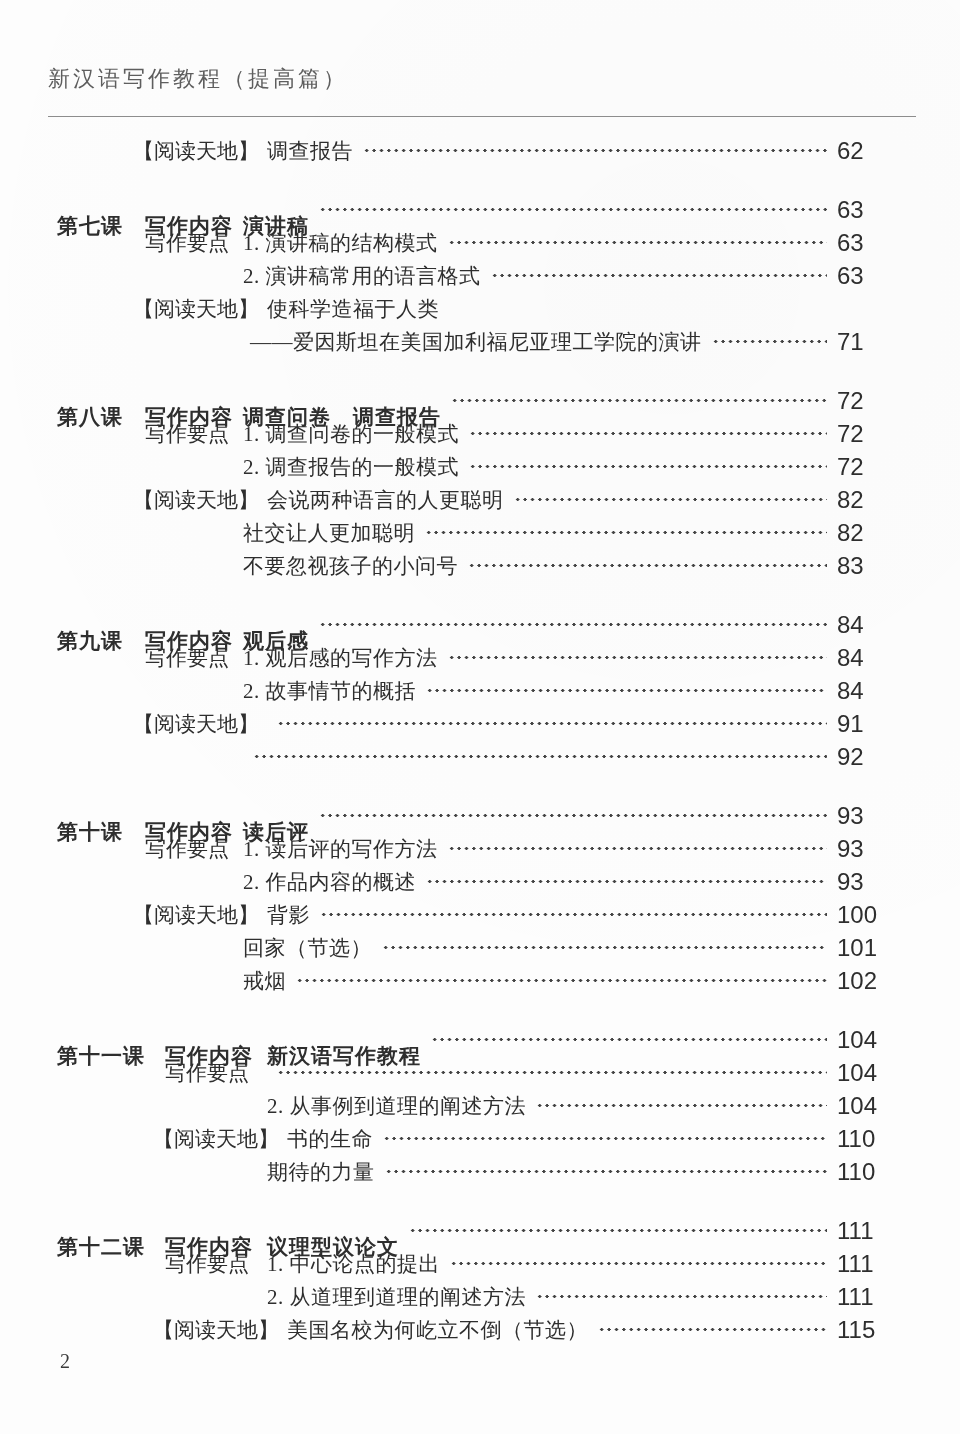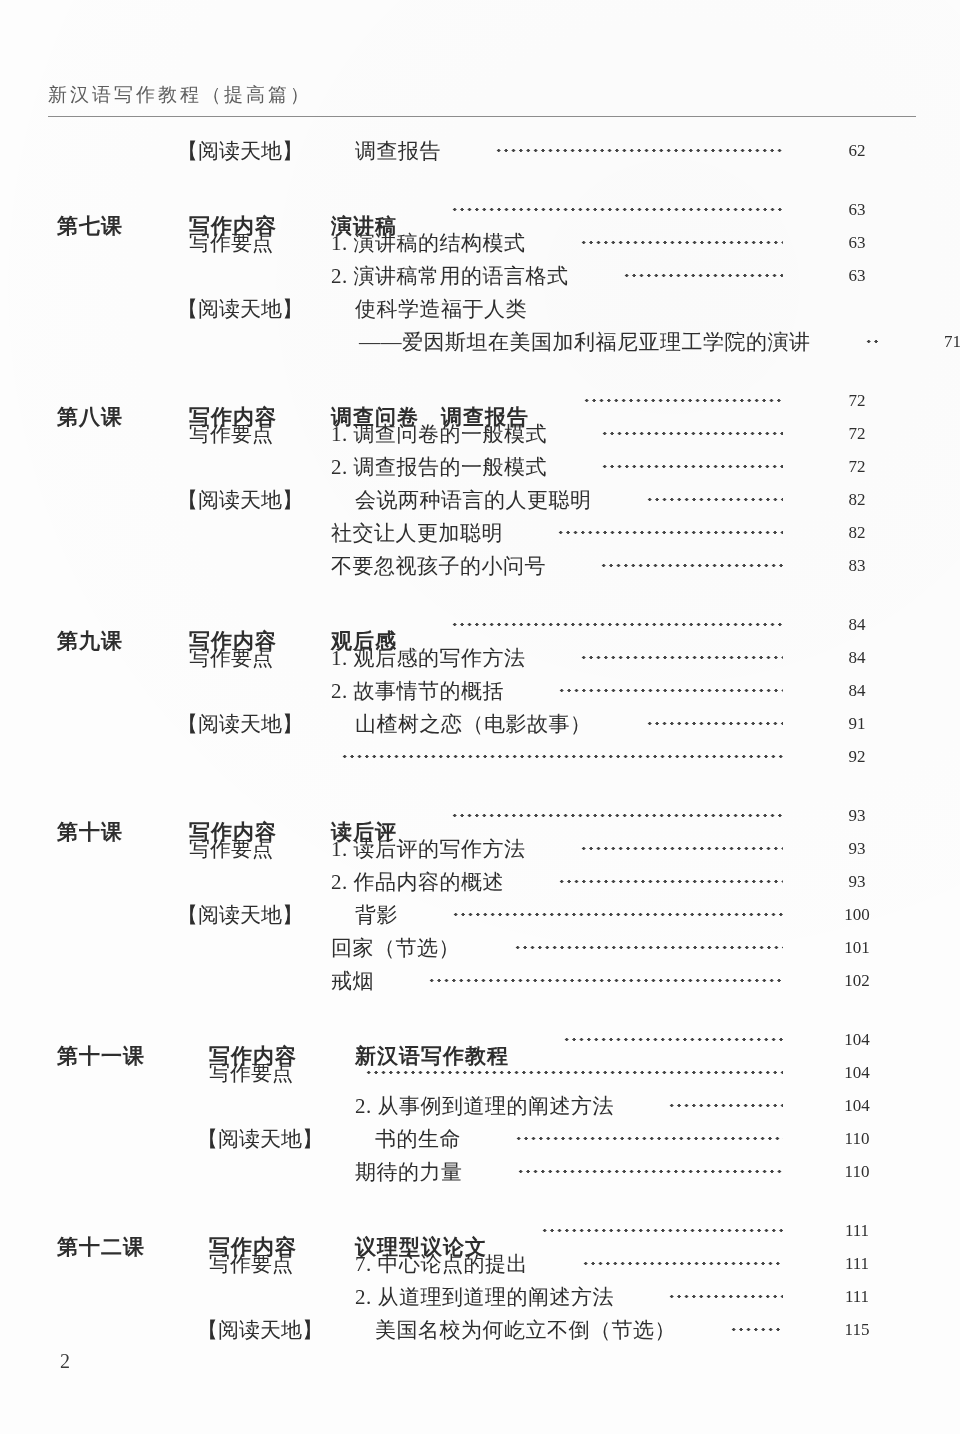--- a/index.html
+++ b/index.html
@@ -12,73 +12,72 @@
     overflow:hidden;
   }
   .paper {
     position:absolute; inset:0;
     background:
       radial-gradient(circle at 70% 20%, rgba(0,0,0,0.012), transparent 60%),
       #fdfdfd;
   }
   
   .book-title {
-    position:absolute; left:48px; top:82px;
-    font-size:19px; letter-spacing:3px;
+    position:absolute; left:48px; top:64px;
+    font-size:22px; letter-spacing:3px;
     color:#5e5e5e;
     font-family:"Liberation Serif", serif;
   }
   .header-rule {
     position:absolute; left:48px; right:44px; top:116px;
     border-top:1.5px solid #8d8d8d;
     height:0;
   }
   
   #toc-root {
     position:absolute; left:57px; top:134px; width:820px;
   }
   .section { }
   .section + .section { margin-top:26px; }
   .row {
     display:flex; align-items:center;
     height:33px;
     font-size:21px;
     white-space:nowrap;
-    gap:44px;
   }
   .row.bold .colA, .row.bold .colB, .row.bold .title {
     font-weight:700;
     font-family:Liberation Serif, serif;
     letter-spacing:1px;
     margin-top:32px;
   }
   .colA { flex:none; width:88px; }
   .colB { flex:none; width:98px; }
   .wide .colA { width:108px; }
   .wide .colB { width:102px; }
   .bracket { flex:none; margin-left:-12px; margin-right:8px; }
   .title { flex:none; letter-spacing:0.5px; }
-  .title.deep { margin-left:28px; }
+  .title.deep { margin-left:7px; }
   .leader {
     flex:1;
     height:33px;
     margin:0 10px;
     background-image: radial-gradient(circle, #434343 1.4px, rgba(0,0,0,0) 1.7px);
     background-size: 7.4px 33px;
     background-position: 0 center;
     background-repeat: repeat-x;
     min-width:14px;
   }
   .pagenum {
     flex:none;
     min-width:40px;
-    text-align:center;
-    font-size:17px;
+    text-align:left;
+    font-size:24px;
     font-weight:400;
-    font-family:Liberation Serif, serif;
+    font-family:Liberation Sans, sans-serif;
     color:#2e2e2e;
     letter-spacing:0;
   }
   
   .folio {
     position:absolute; left:60px; top:1350px;
     font-size:20px;
     font-family:"Liberation Serif", serif;
     color:#3a3a3a;
   }
@@ -199,21 +198,20 @@
       <div class="row">
         <span class="colA"></span>
         <span class="colB"></span>
         <span class="title">2. 故事情节的概括</span>
         <span class="leader"></span>
         <span class="pagenum">84</span>
       </div>
       <div class="row">
         <span class="colA"></span>
         <span class="bracket">【阅读天地】</span>
-        <span class="title">山楂树之恋（电影故事）</span>
         <span class="leader"></span>
         <span class="pagenum">91</span>
       </div>
       <div class="row">
         <span class="colA"></span>
         <span class="colB"></span>
         <span class="leader"></span>
         <span class="pagenum">92</span>
       </div>
     </div>
@@ -301,21 +299,21 @@
       <div class="row bold">
         <span class="colA">第十二课</span>
         <span class="colB">写作内容</span>
         <span class="title">议理型议论文</span>
         <span class="leader"></span>
         <span class="pagenum">111</span>
       </div>
       <div class="row">
         <span class="colA"></span>
         <span class="colB">写作要点</span>
-        <span class="title">7. 中心论点的提出</span>
+        <span class="title">1. 中心论点的提出</span>
         <span class="leader"></span>
         <span class="pagenum">111</span>
       </div>
       <div class="row">
         <span class="colA"></span>
         <span class="colB"></span>
         <span class="title">2. 从道理到道理的阐述方法</span>
         <span class="leader"></span>
         <span class="pagenum">111</span>
       </div>

